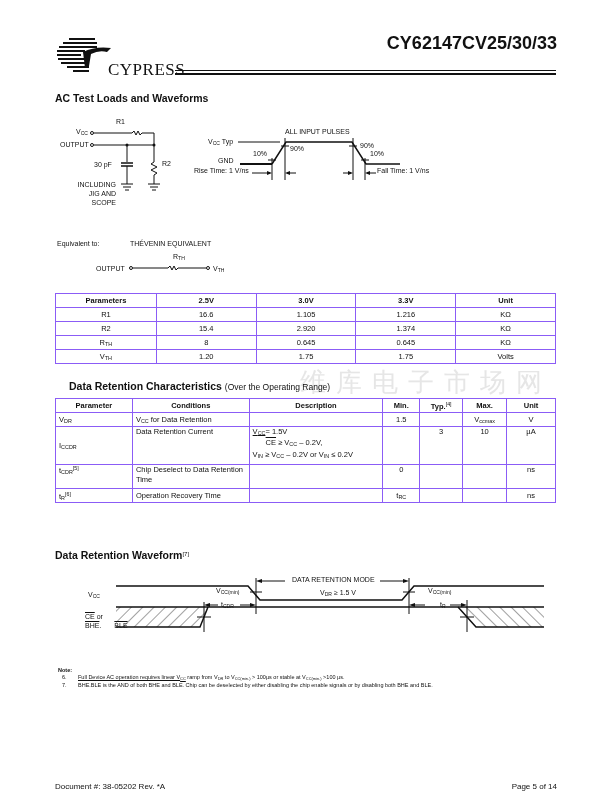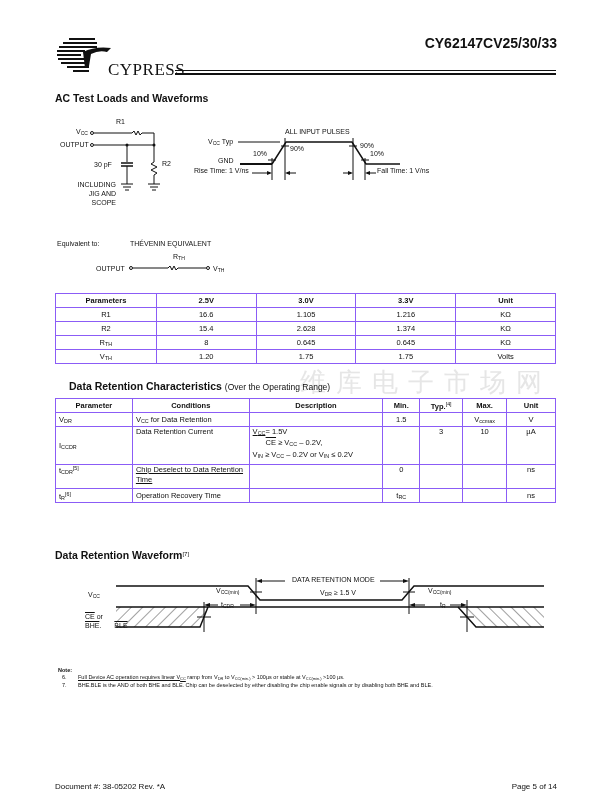--- a/index.html
+++ b/index.html
@@ -1,19 +1,19 @@
 <!DOCTYPE html>
 <html><head>
 <meta charset="utf-8">
 <style>
   html, body { margin:0; padding:0; background:#fff; }
   body { width:612px; height:792px; position:relative; overflow:hidden;
          font-family:"Liberation Sans", sans-serif; color:#111; }
   .abs { position:absolute; }
-  .title-part { right:55px; top:34px; font-weight:bold; font-size:14px; text-align:center; line-height:18px;margin-left:8px; }
+  .title-part { right:55px; top:34px; font-weight:bold; font-size:18px; text-align:center; line-height:18px;margin-left:8px; }
   .hdr-rule1 { left:175px; top:70px; width:381px; height:1px; background:#111; }
   .hdr-rule2 { left:175px; top:73px; width:381px; height:2px; background:#111; }
   .logo-text { left:108px; top:60px; font-family:"Liberation Serif", serif; font-size:17px; letter-spacing:0.5px; }
   .sec-title { font-weight:bold; font-size:10.5px; }
   .sec-title .sub { font-weight:normal; font-size:8.5px; }
   .sec-title sup { font-weight:normal; font-size:6px; }
   .tiny { font-size:7px; }
   sub { font-size:0.72em; vertical-align:-0.25em; }
   sup { font-size:0.7em; vertical-align:0.5em; }
   table.t { position:absolute; border-collapse:collapse; font-size:7.5px; }
@@ -162,21 +162,21 @@
   <tr>
     <td class="ctr"><span>R1</span><sub></sub></td>
     <td class="ctr">16.6</td>
     <td class="ctr">1.105</td>
     <td class="ctr">1.216</td>
     <td class="ctr">KΩ</td>
   </tr>
   <tr>
     <td class="ctr"><span>R2</span><sub></sub></td>
     <td class="ctr">15.4</td>
-    <td class="ctr">2.628</td>
+    <td class="ctr">2.920</td>
     <td class="ctr">1.374</td>
     <td class="ctr">KΩ</td>
   </tr>
   <tr>
     <td class="ctr"><span>R</span><sub>TH</sub></td>
     <td class="ctr">8</td>
     <td class="ctr">0.645</td>
     <td class="ctr">0.645</td>
     <td class="ctr">KΩ</td>
   </tr>
@@ -233,21 +233,21 @@
       <div><span class="ovl">CE</span> <span>≥ V</span><sub>CC</sub> <span>– 0.2V,</span></div>
       <div>V<sub>IN</sub> <span>≥ V</span><sub>CC</sub> <span>– 0.2V or V</span><sub>IN</sub> <span>≤ 0.2V</span></div>
     </td>
     <td class="ctr top"></td>
     <td class="ctr top">3</td>
     <td class="ctr top">10</td>
     <td class="ctr top">µA</td>
   </tr>
   <tr style="height:24px;">
     <td class="lft top"><span>t</span><sub>CDR</sub><sup>[5]</sup></td>
-    <td class="lft top" style="line-height:10px;text-decoration:underline;">Chip Deselect to Data Retention Time</td>
+    <td class="lft top" style="line-height:10px;">Chip Deselect to Data Retention Time</td>
     <td></td>
     <td class="ctr top">0</td>
     <td class="ctr"></td>
     <td class="ctr"></td>
     <td class="ctr top">ns</td>
   </tr>
   <tr>
     <td class="lft"><span>t</span><sub>R</sub><sup>[6]</sup></td>
     <td class="lft">Operation Recovery Time</td>
     <td></td>

